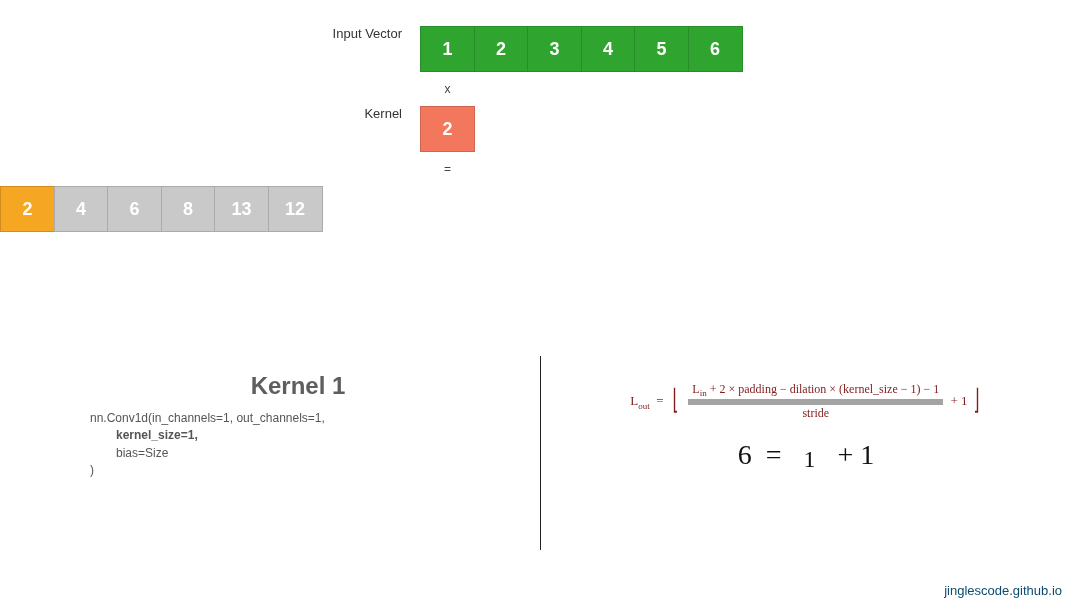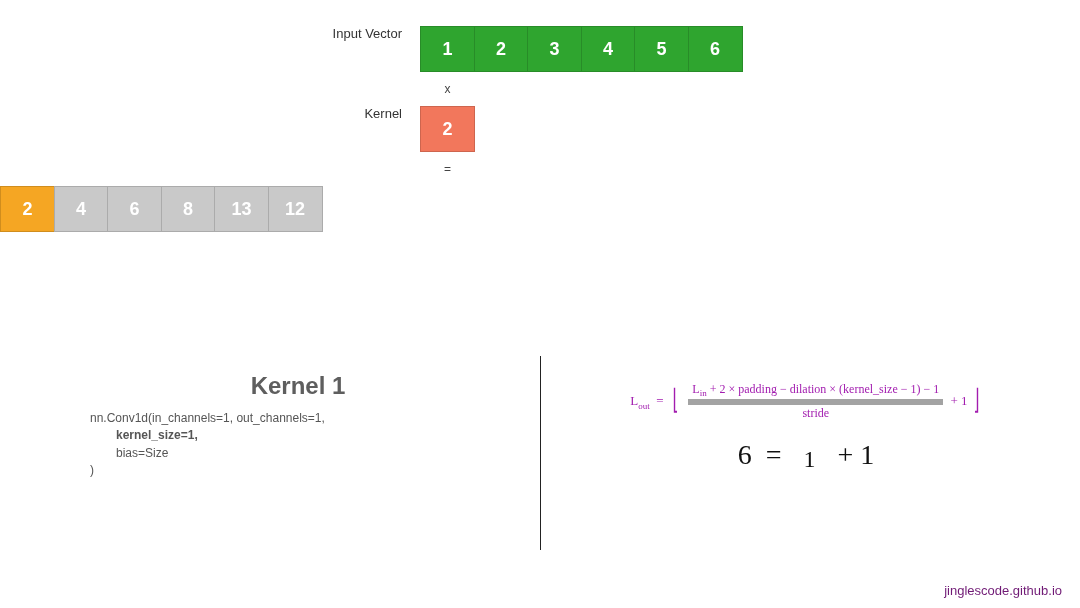--- a/index.html
+++ b/index.html
@@ -30,33 +30,33 @@
   .bottom { position: absolute; top: 372px; left: 4px; right: 0; height: 210px; display: flex; }
   .colL { width: 540px; padding: 0 36px 0 86px; }
   .colR { width: 540px; padding: 0 40px 0 30px; }
   .divider { position: absolute; left: 540px; top: 356px; width: 0; height: 194px; border-left: 1.5px solid #222; }
 
   .h2 { font-size: 24px; font-weight: 700; color: #5e5e5e; margin-bottom: 10px; text-align: center; }
   .code { font-size: 12px; line-height: 1.45; color: #555; }
   .code .bold { font-weight: 700; }
   .indent { padding-left: 26px; }
 
-  .formula-small { font-family: Georgia, 'Times New Roman', serif; font-size: 13px; color: #a21caf; text-align: center; margin: 10px 0 18px 0; white-space: nowrap; }
+  .formula-small { font-family: Georgia, 'Times New Roman', serif; font-size: 13px; color: #7f1d1d; text-align: center; margin: 10px 0 18px 0; white-space: nowrap; }
   .formula-small .sub { font-size: 9px; vertical-align: sub; }
   .lbr, .rbr { font-size: 28px; display: inline-block; vertical-align: middle; transform: scaleX(0.55); position: relative; top: -2px; }
   .fracS { display: inline-block; vertical-align: middle; text-align: center; margin: 0 4px; }
   .fracS .num { display: block; border-bottom: 6px solid #a3a3a3; padding: 0 4px 1px 4px; font-size: 12px; }
   .fracS .den { display: block; padding-top: 1px; font-size: 12px; }
 
   .formula-big { font-family: Georgia, 'Times New Roman', serif; font-size: 28px; color: #111; text-align: center; white-space: nowrap; }
   .fracB { display: inline-block; vertical-align: middle; text-align: center; margin: 0 8px; }
   .fracB .num { display: block; border-bottom: 1.5px solid #111; padding: 0 6px 3px 6px; font-size: 24px; }
   .fracB .den { display: block; padding-top: 3px; font-size: 24px; }
 
-  .credit { position: absolute; right: 18px; bottom: 10px; font-size: 13px; color: #701a75; }
+  .credit { position: absolute; right: 18px; bottom: 10px; font-size: 13px; color: #0c4a6e; }
 </style>
 </head>
 <body>
 
 <div class="canvas">
 
   <div class="top">
 
     <div class="row">
       <div class="label">Input Vector</div>

